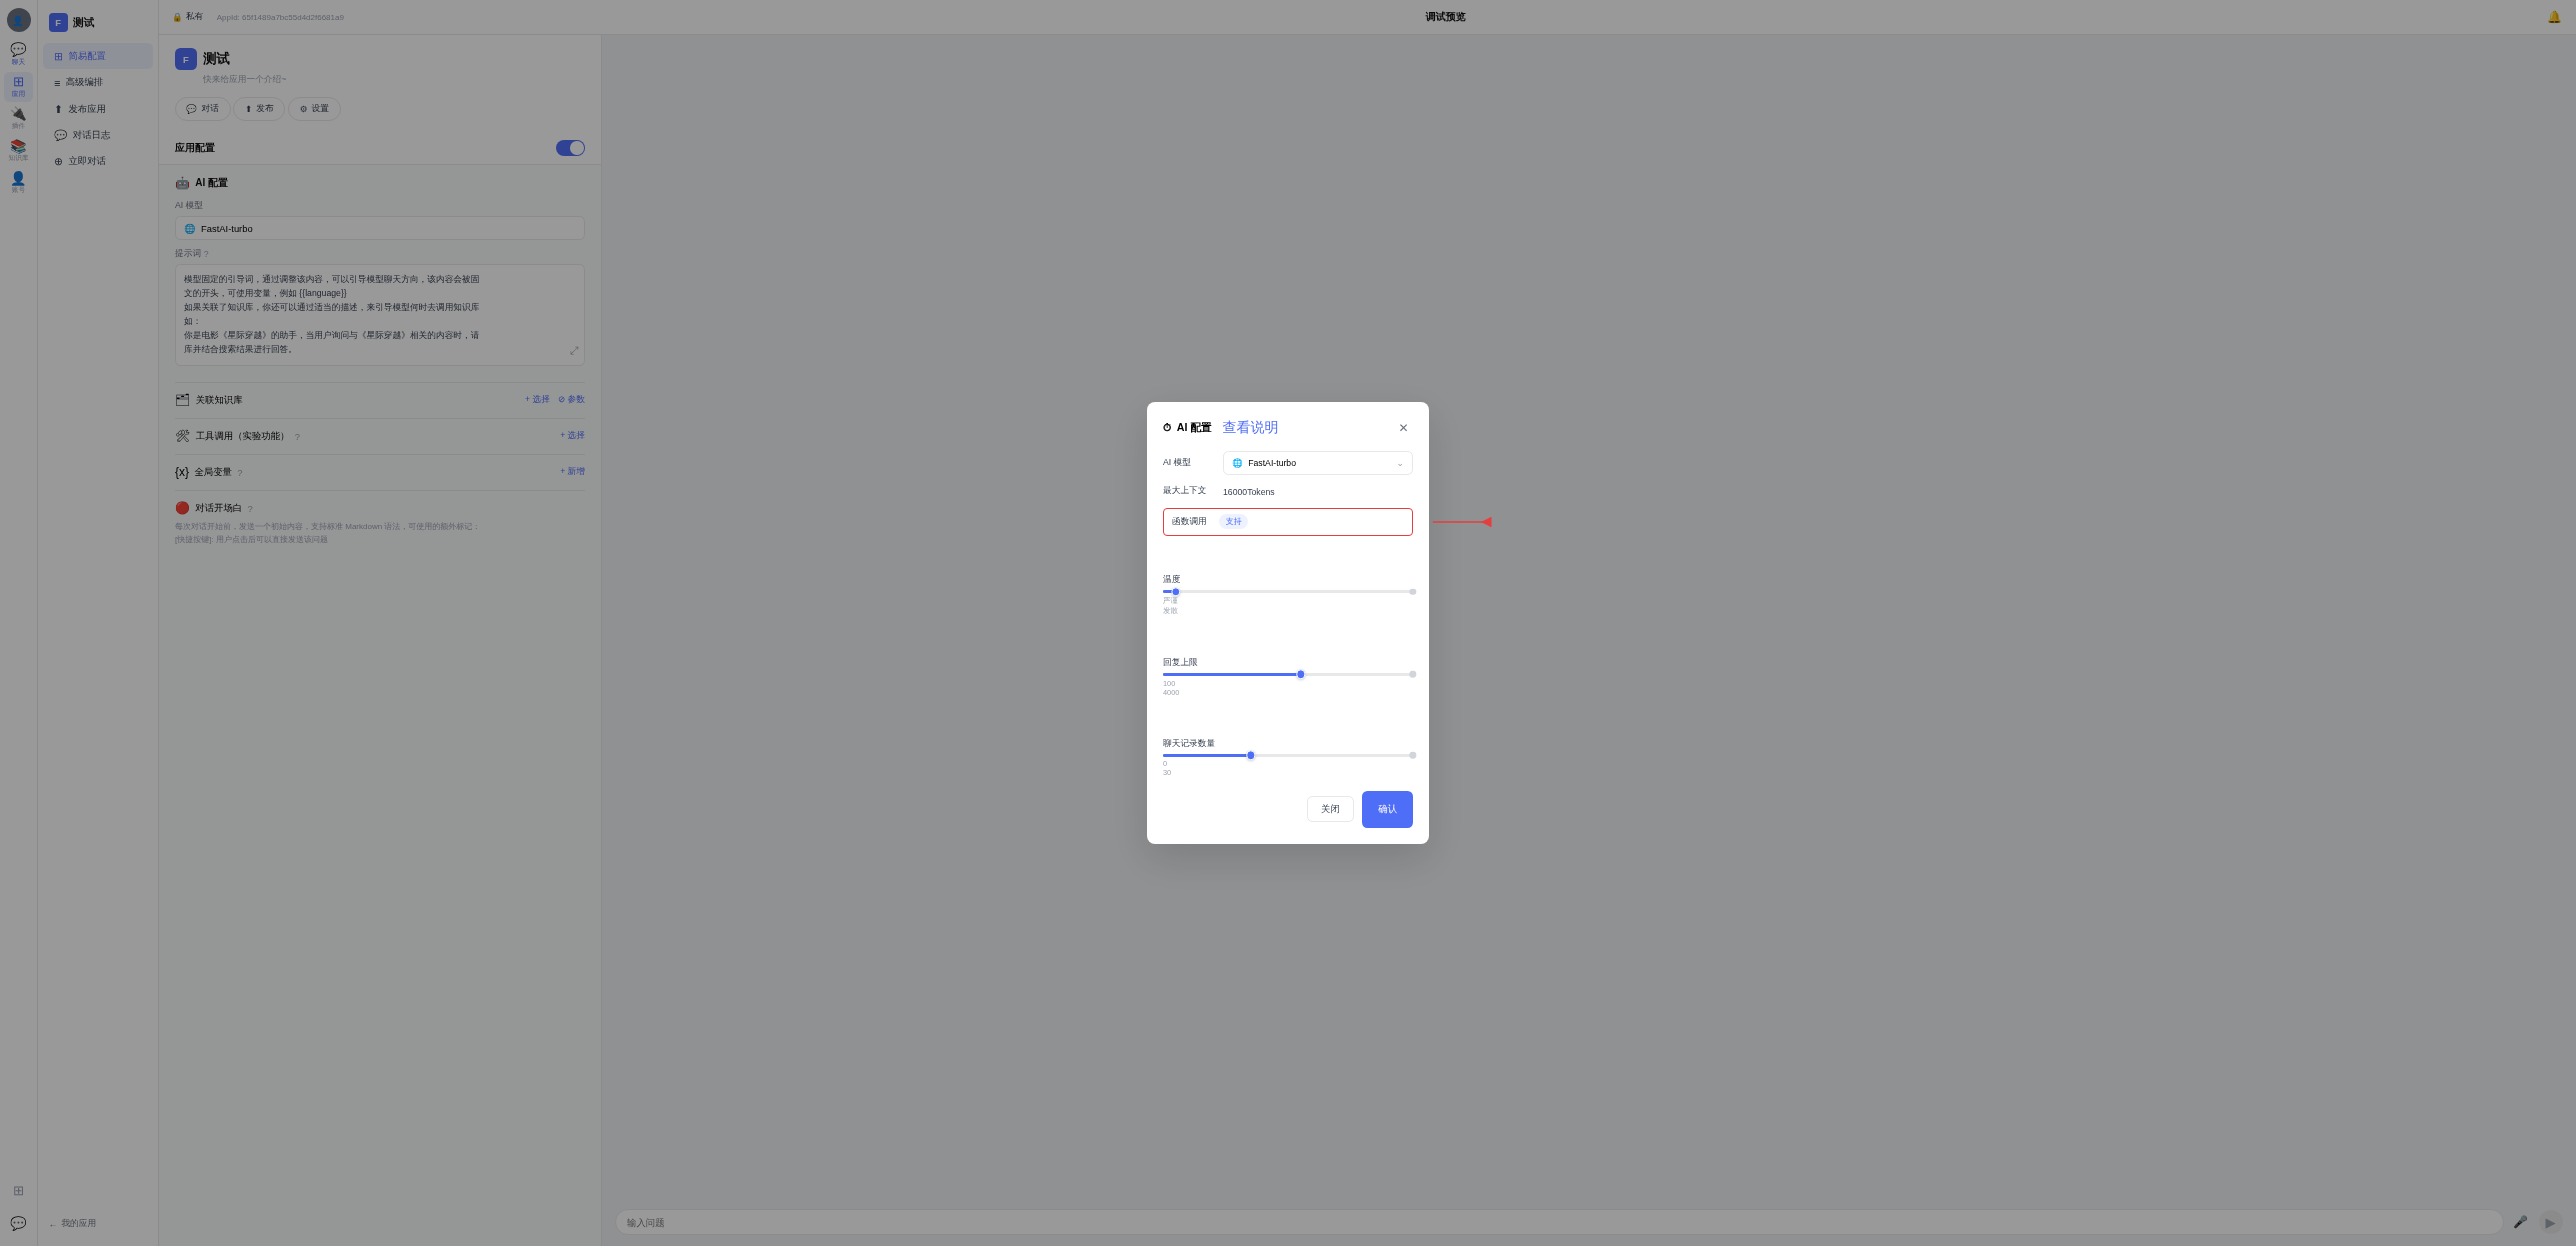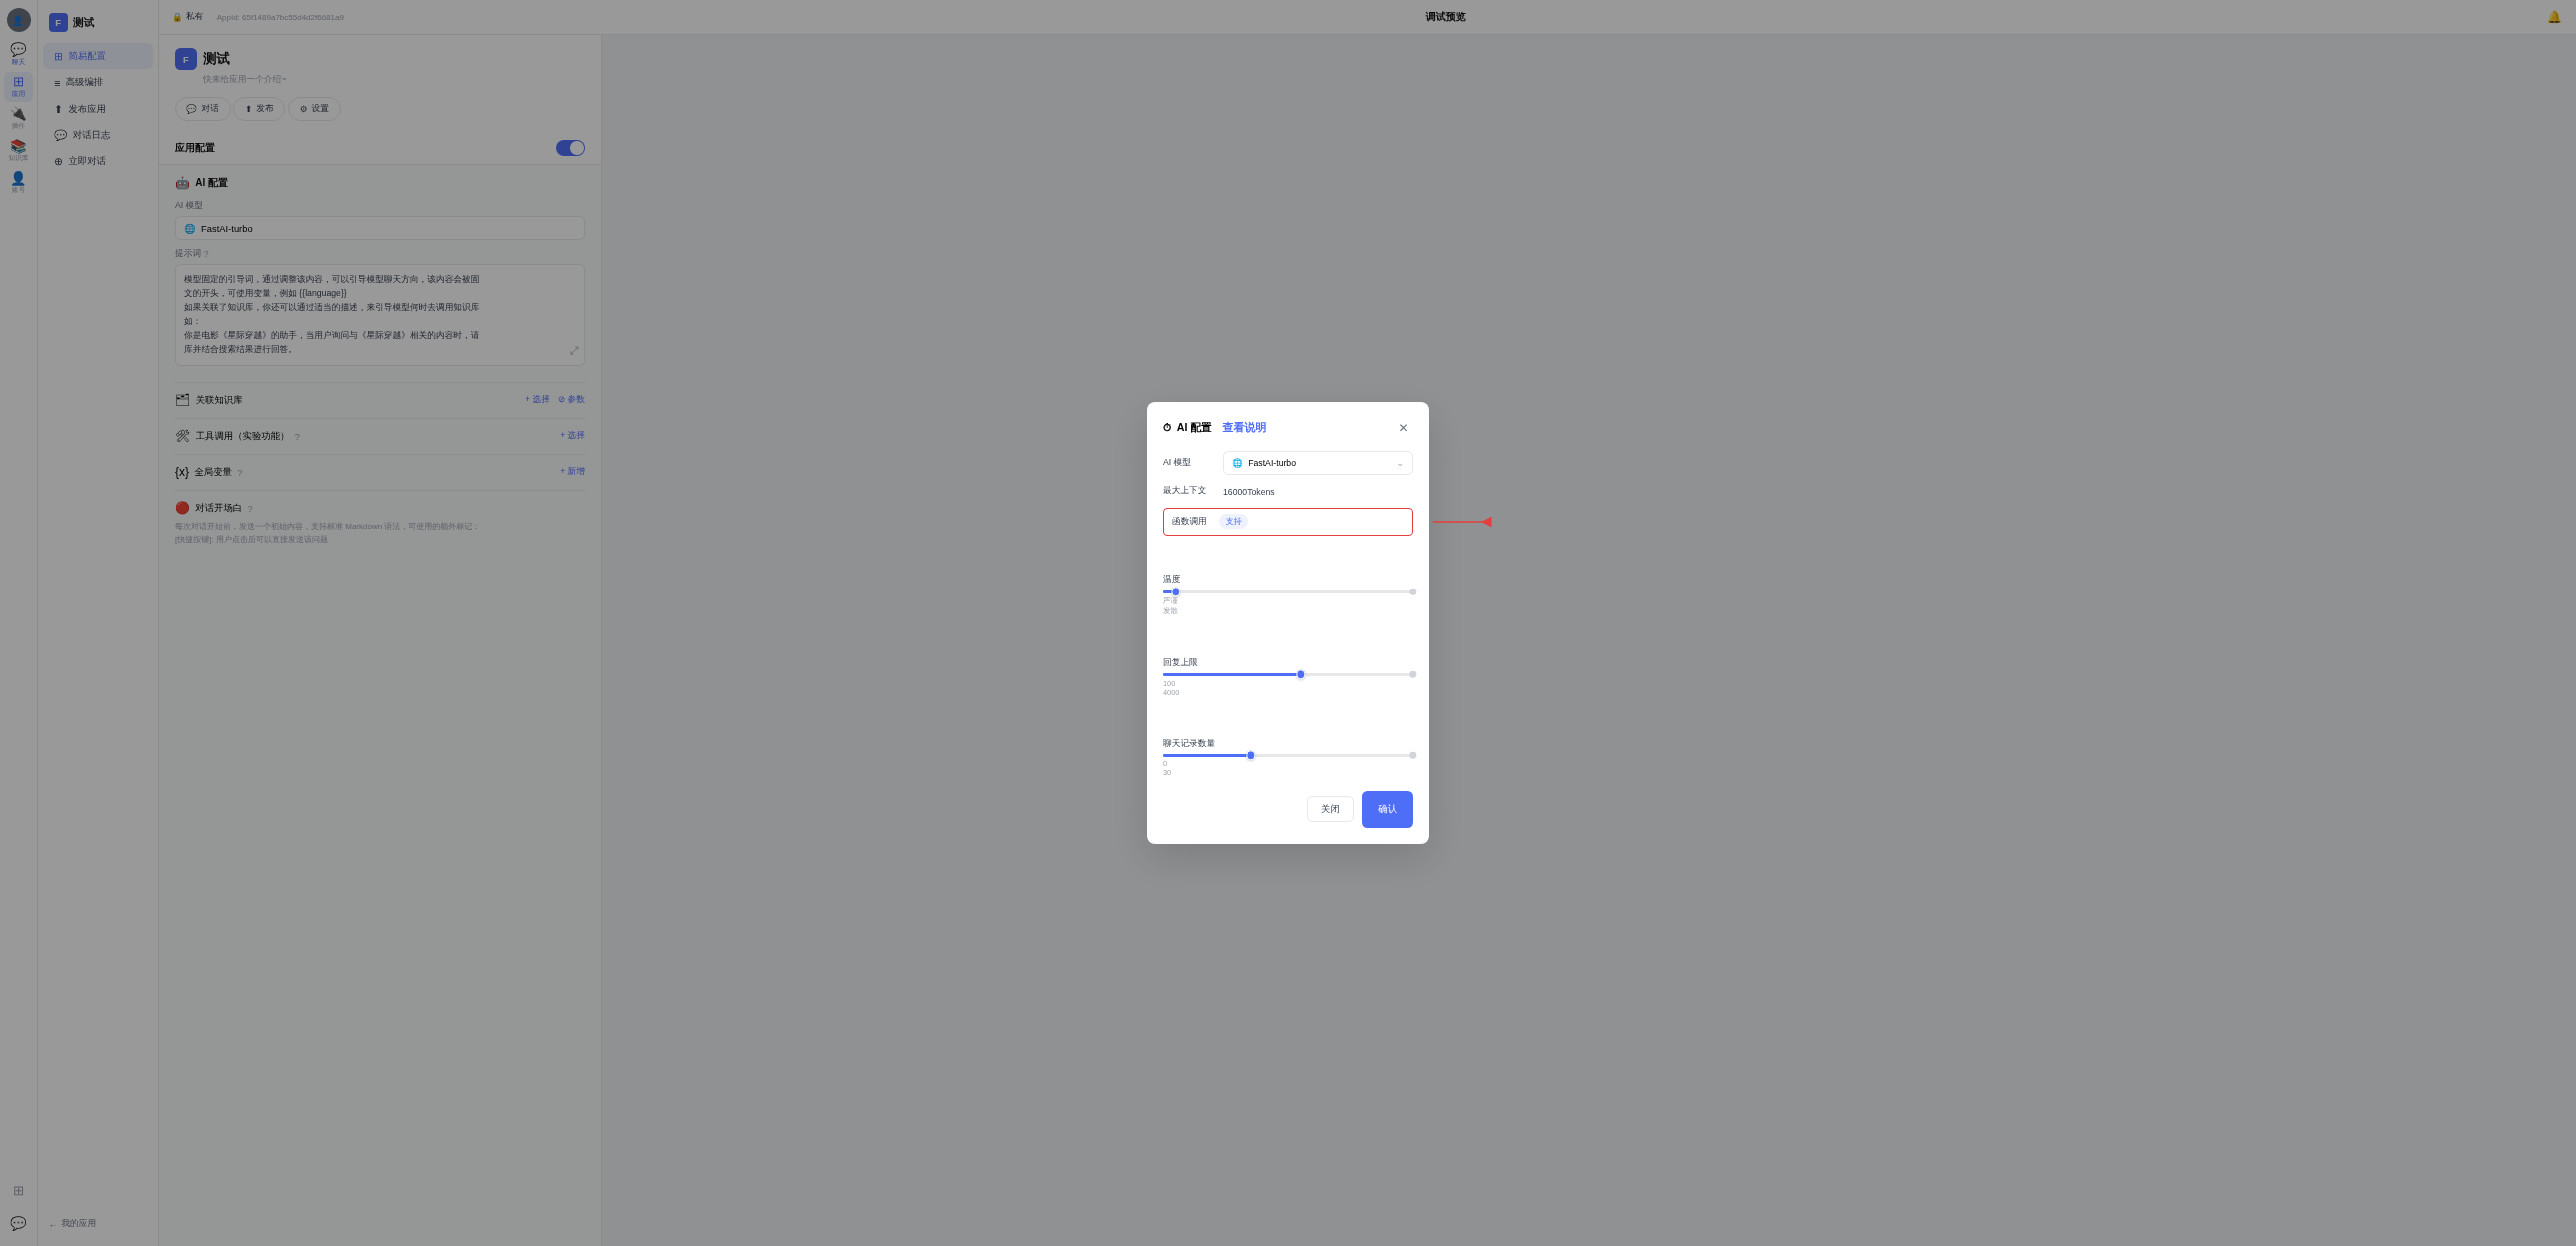--- a/index.html
+++ b/index.html
@@ -448,31 +448,36 @@
         </div>
         <div style="font-size:8px; color:#9ca3af; line-height:1.6;">
           <span style="white-space:pre-line;">每次对话开始前，发送一个初始内容，支持标准 Markdown 语法，可使用的额外标记：
 [快捷按键]: 用户点击后可以直接发送该问题</span>
         </div>
       </div>
     </div>
 
     <div class="preview-panel">
       <div class="preview-chat-area"></div>
+      <div class="chat-input-row">
+        <input class="chat-input-box" type="text" placeholder="输入问题" style="">
+        <button class="chat-mic-btn">🎤</button>
+        <button class="chat-send-btn">▶</button>
+      </div>
     </div>
   </div>
 </div>
 
 <div class="modal-overlay">
   <div class="modal" style="position:relative;">
     <div class="modal-header">
       <div class="modal-title">
         <span>⏱</span>
         <span>AI 配置</span>
-        <span style="font-size:11px; color:#4f6ef7; font-weight:700; cursor:pointer; margin-left:5.4px;">查看说明</span>
+        <span style="font-size:14px; color:#4f6ef7; font-weight:400; cursor:pointer; margin-left:5.4px;">查看说明</span>
       </div>
       <button class="close-btn">✕</button>
     </div>
 
     <div class="modal-row">
       <span class="row-label">AI 模型</span>
       <div class="row-content">
         <div class="model-select">
           <div class="select-left">
             <span>🌐</span>

